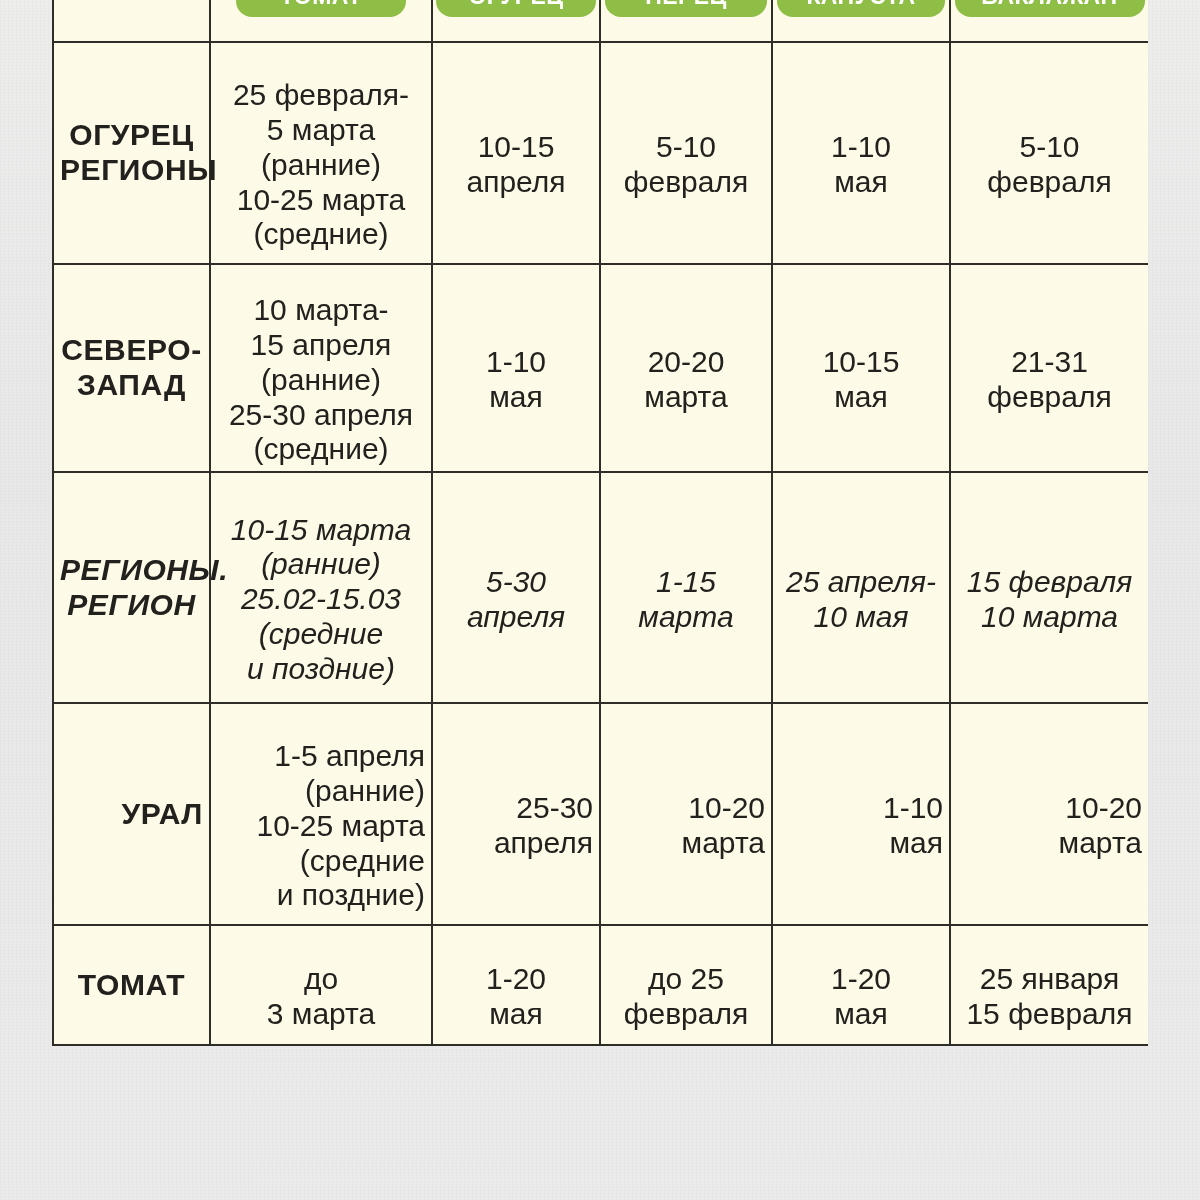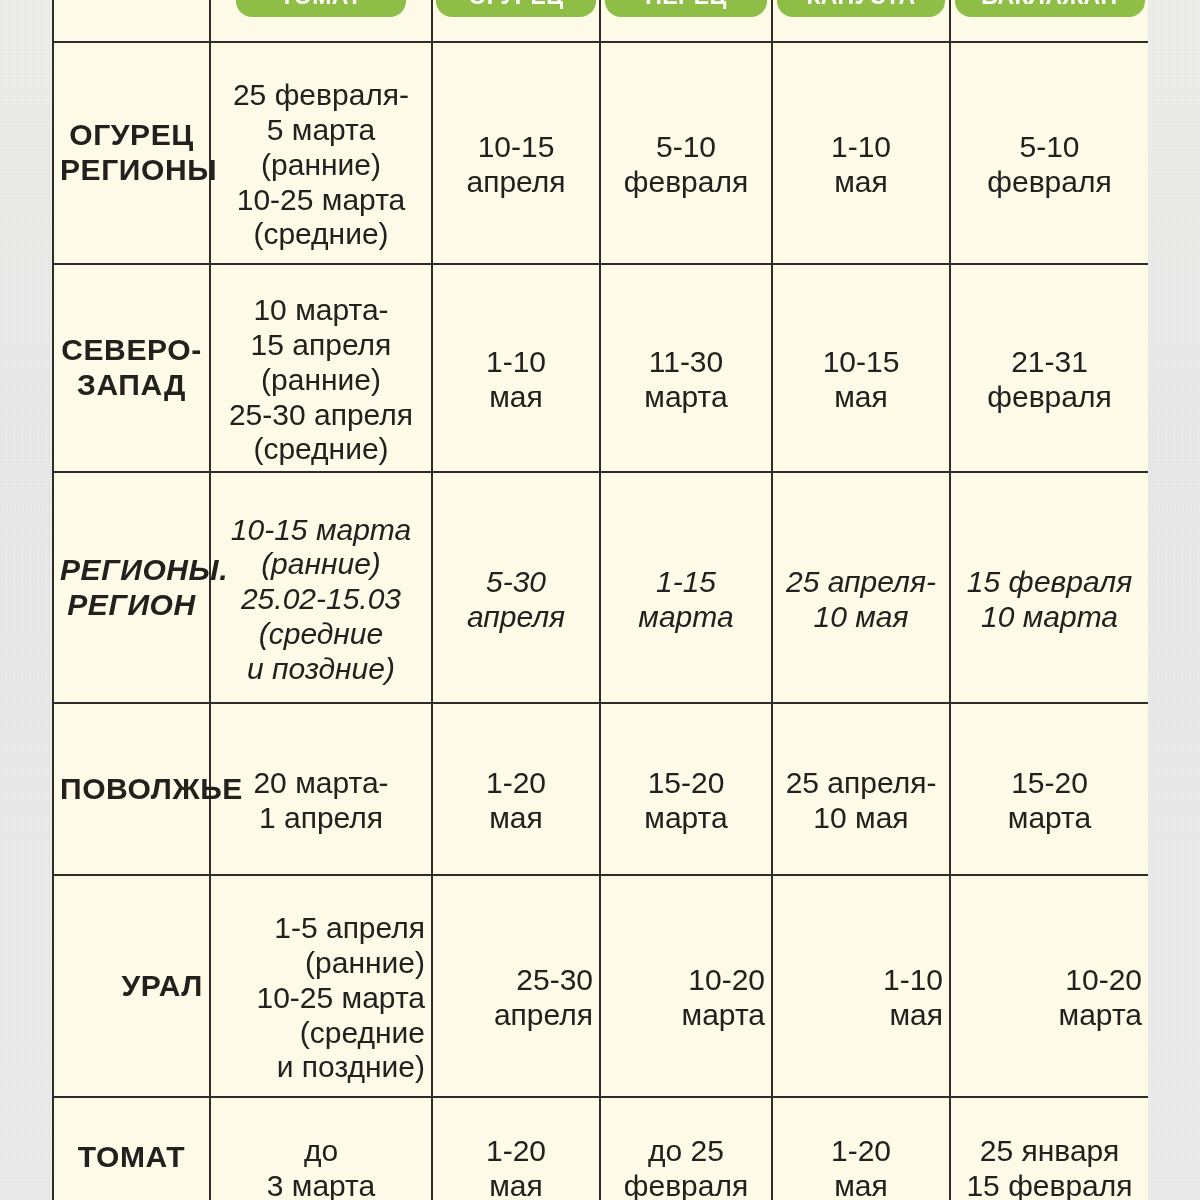--- a/index.html
+++ b/index.html
@@ -190,21 +190,21 @@
 15 апреля
 (ранние)
 25-30 апреля
 (средние)</span>
           </td>
         <td>
             <span class="cell-text">1-10
 мая</span>
           </td>
         <td>
-            <span class="cell-text">11-30
+            <span class="cell-text">20-20
 марта</span>
           </td>
         <td>
             <span class="cell-text">10-15
 мая</span>
           </td>
         <td>
             <span class="cell-text">21-31
 февраля</span>
           </td>
@@ -233,45 +233,20 @@
         <td>
             <span class="cell-text">25 апреля-
 10 мая</span>
           </td>
         <td>
             <span class="cell-text">15 февраля
 10 марта</span>
           </td>
       </tr>
 
-      <tr class="r4">
-        <td class="region">
-            <span class="region-text">ПОВОЛЖЬЕ</span>
-          </td>
-        <td>
-            <span class="cell-text">20 марта-
-1 апреля</span>
-          </td>
-        <td>
-            <span class="cell-text">1-20
-мая</span>
-          </td>
-        <td>
-            <span class="cell-text">15-20
-марта</span>
-          </td>
-        <td>
-            <span class="cell-text">25 апреля-
-10 мая</span>
-          </td>
-        <td>
-            <span class="cell-text">15-20
-марта</span>
-          </td>
-      </tr>
 
       <tr class="r5">
         <td class="region">
             <span class="region-text">УРАЛ</span>
           </td>
         <td>
             <span class="cell-text">1-5 апреля
 (ранние)
 10-25 марта
 (средние

